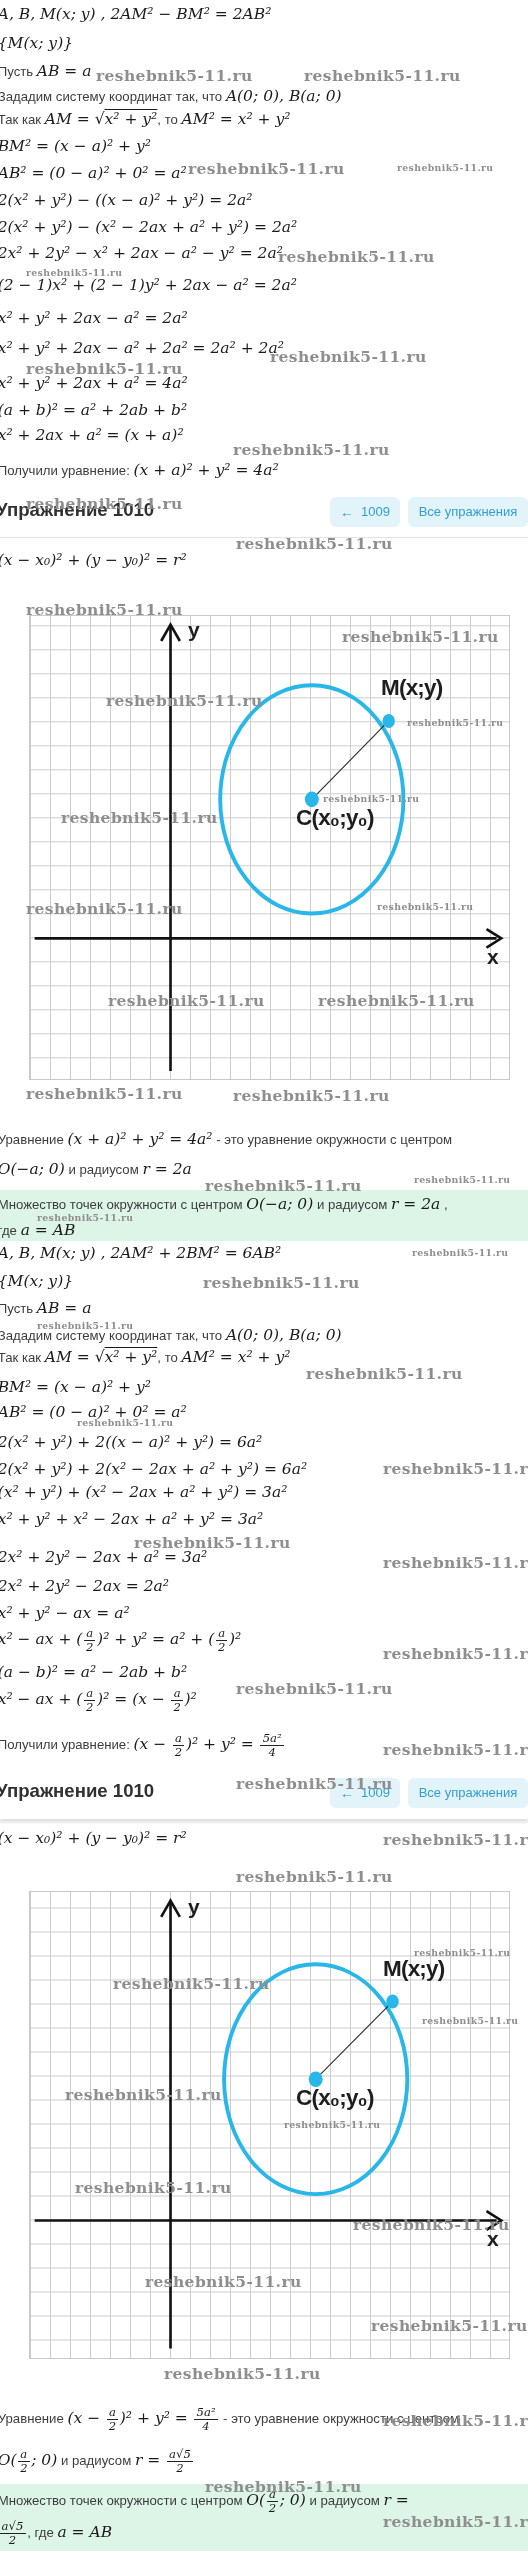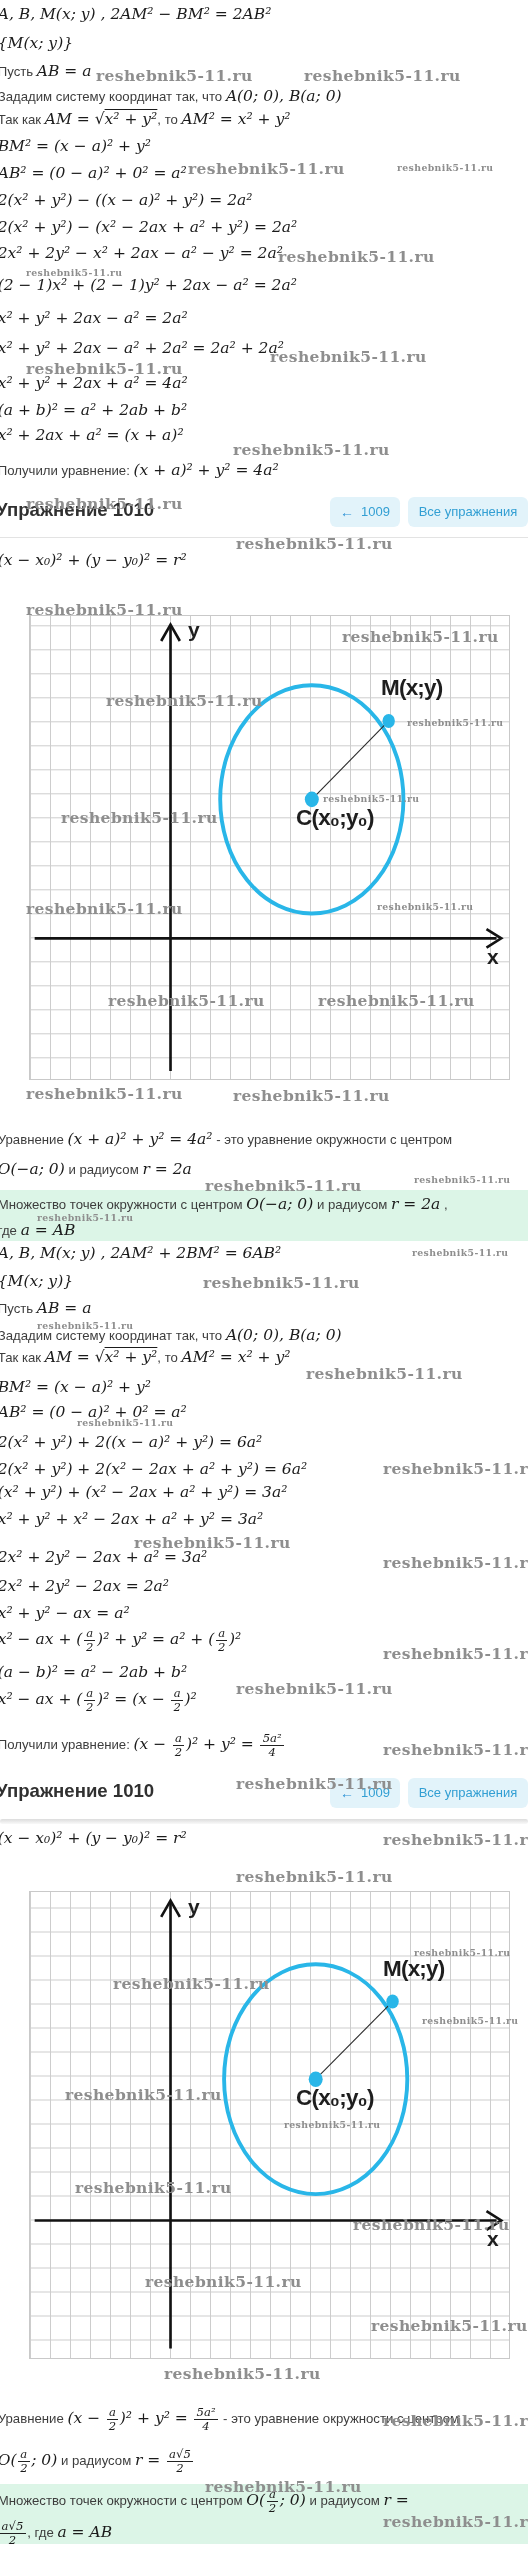--- a/index.html
+++ b/index.html
@@ -231,21 +231,21 @@
         <span class="fd">4</span>
       </span><span class="seg-s"> - это уравнение окружности с центром</span></div>
   <div class="line" style="top:2448px"><span class="seg-m">O(</span><span class="frac">
         <span class="fn">a</span>
         <span class="fd">2</span>
       </span><span class="seg-m">; 0)</span><span class="seg-s"> и радиусом </span><span class="seg-m">r = </span><span class="frac">
         <span class="fn">a√5</span>
         <span class="fd">2</span>
       </span></div>
 
-  <div class="gbox" style="top:2484px;height:60px">
+  <div class="gbox" style="top:2484px;height:67px">
     <div class="line" style="top:3.9px"><span class="seg-s">Множество точек окружности с центром </span><span class="seg-m">O(</span><span class="frac">
           <span class="fn">a</span>
           <span class="fd">2</span>
         </span><span class="seg-m">; 0)</span><span class="seg-s"> и радиусом </span><span class="seg-m">r =</span></div>
     <div class="line" style="top:36px"><span class="frac">
           <span class="fn">a√5</span>
           <span class="fd">2</span>
         </span><span class="seg-s">, где </span><span class="seg-m">a = AB</span></div>
   </div>
 

